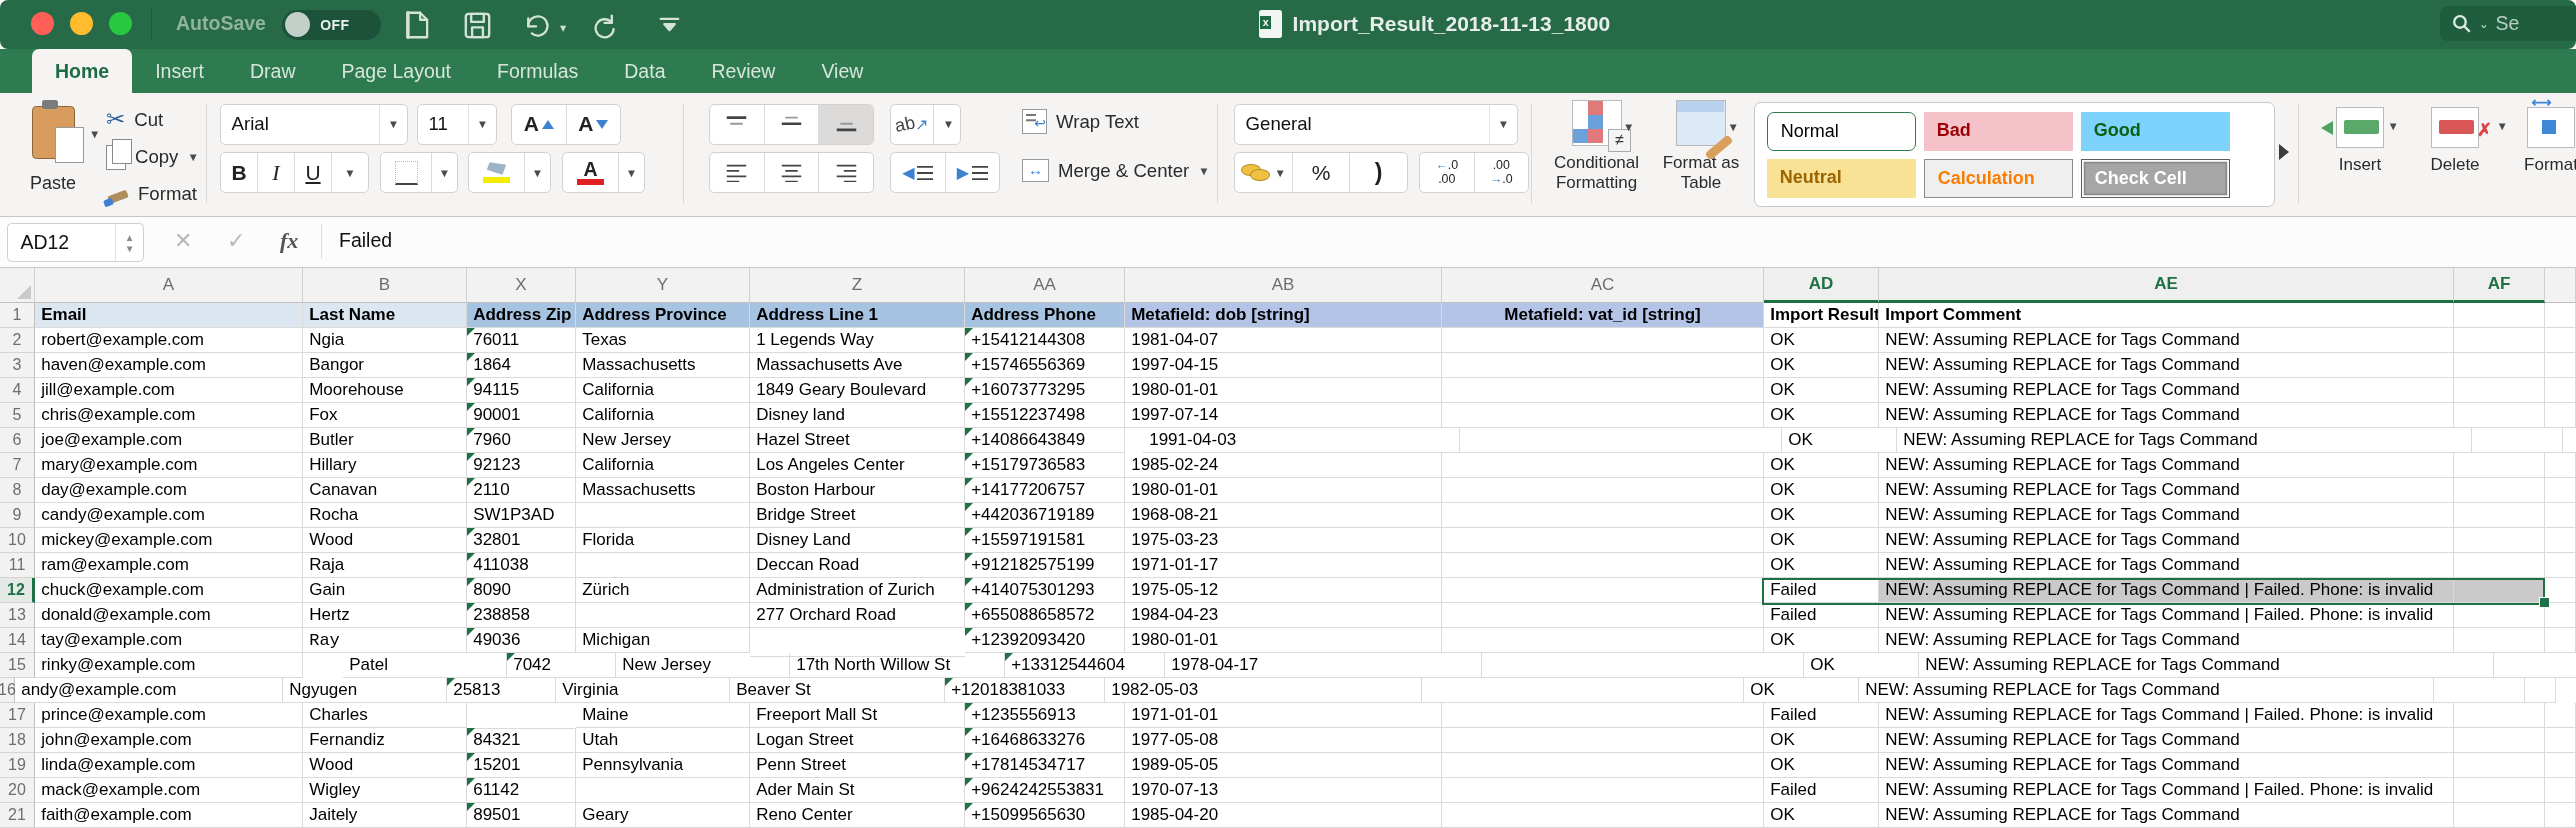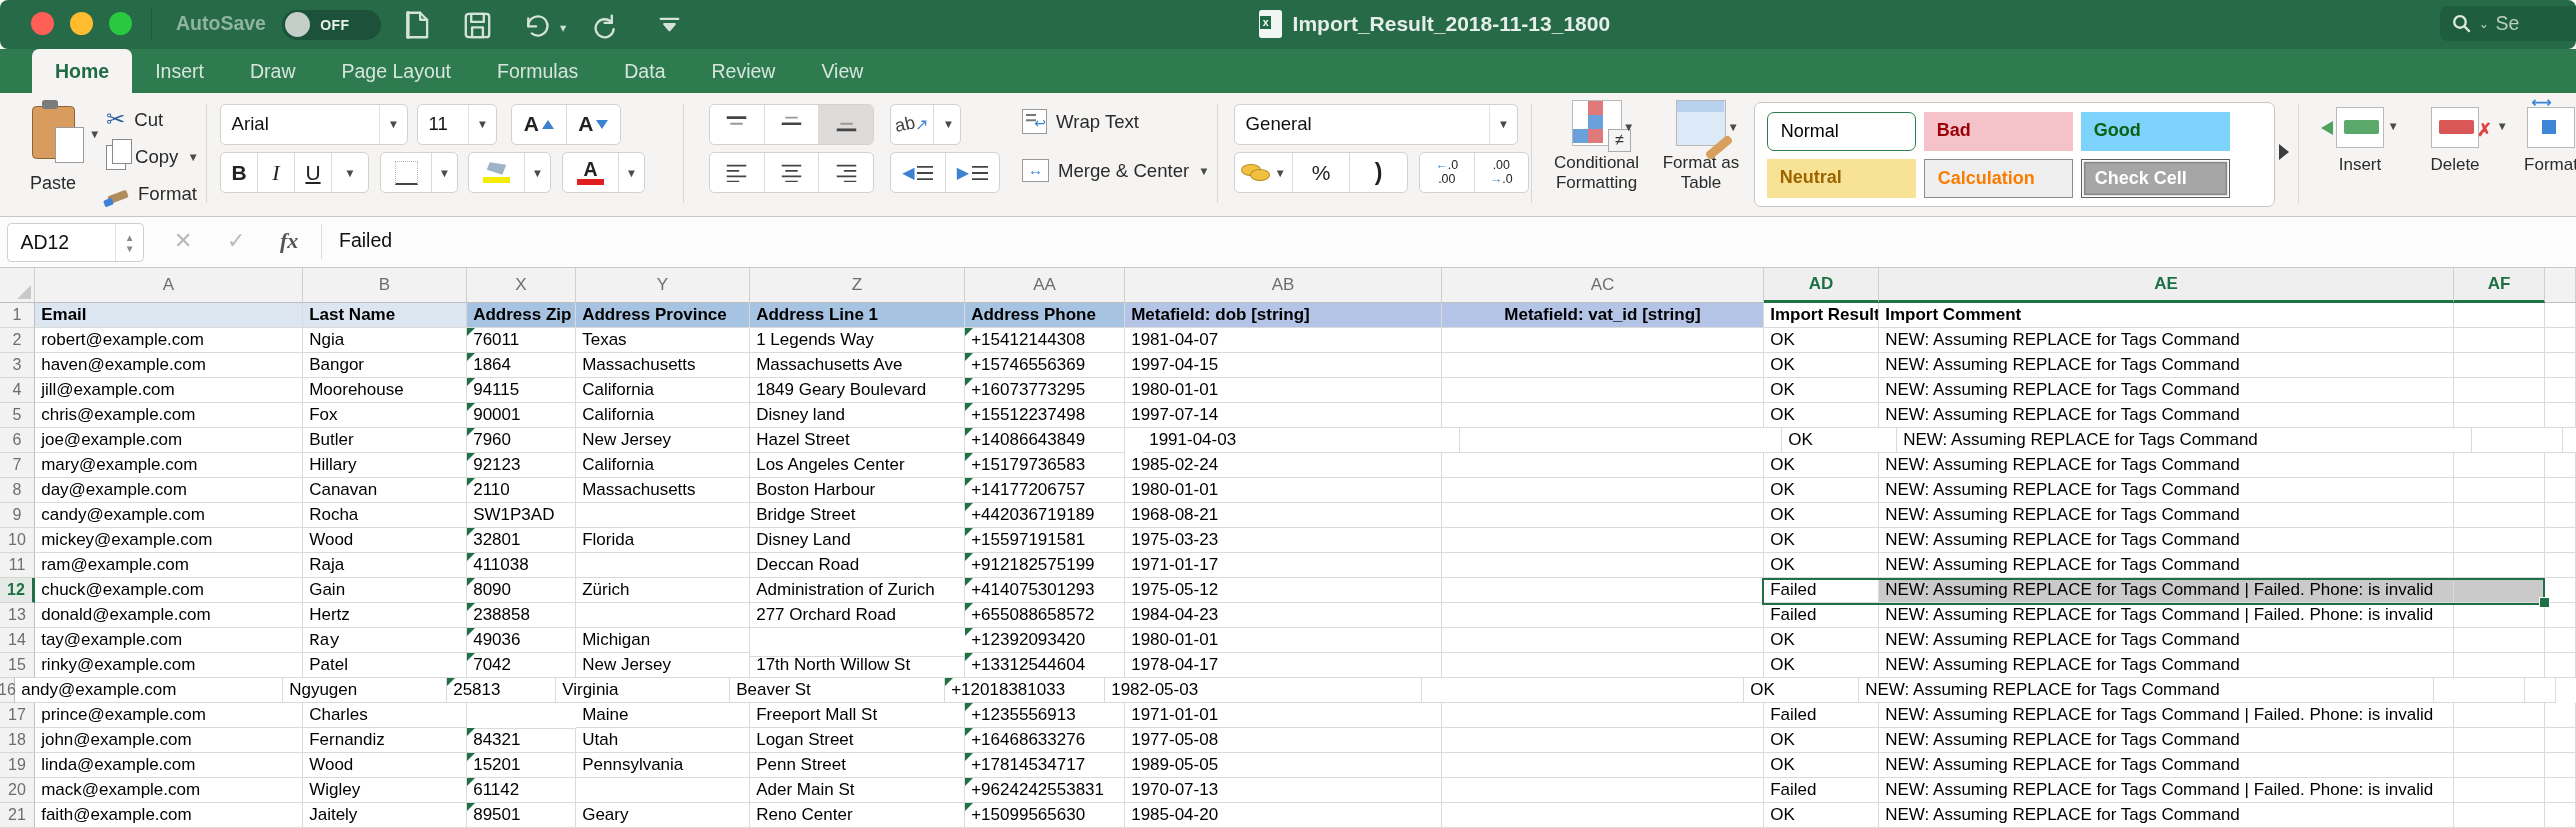--- a/index.html
+++ b/index.html
@@ -742,21 +742,21 @@
       <div class="gcell" style="width: 317px; flex: 0 0 auto;">1980-01-01</div>
       <div class="gcell" style="width: 322px; flex: 0 0 auto;"></div>
       <div class="gcell" style="width: 115px; flex: 0 0 auto;">OK</div>
       <div class="gcell" style="width: 575px; flex: 0 0 auto;">NEW: Assuming REPLACE for Tags Command</div>
       <div class="gcell" style="width: 91px; flex: 0 0 auto;"></div>
       <div class="gcell" style="width: 31px; flex: 0 0 auto;"></div>
     </div>
     <div class="grow">
       <div class="gut" style="width: 35px; flex: 0 0 auto;">15</div>
       <div class="gcell" style="width: 268px; flex: 0 0 auto; text-align: center;">rinky@example.com</div>
-      <div class="gcell" style="width: 164px; flex: 0 0 auto;">Patel</div>
+      <div class="gcell" style="width: 164px; flex: 0 0 auto; margin-left: 40px;">Patel</div>
       <div class="gcell tri" style="width: 109px; flex: 0 0 auto;">7042</div>
       <div class="gcell" style="width: 174px; flex: 0 0 auto;">New Jersey</div>
       <div class="gcell" style="width: 215px; flex: 0 0 auto;">17th North Willow St</div>
       <div class="gcell tri" style="width: 160px; flex: 0 0 auto;">+13312544604</div>
       <div class="gcell" style="width: 317px; flex: 0 0 auto;">1978-04-17</div>
       <div class="gcell" style="width: 322px; flex: 0 0 auto;"></div>
       <div class="gcell" style="width: 115px; flex: 0 0 auto;">OK</div>
       <div class="gcell" style="width: 575px; flex: 0 0 auto;">NEW: Assuming REPLACE for Tags Command</div>
       <div class="gcell" style="width: 91px; flex: 0 0 auto;"></div>
       <div class="gcell" style="width: 31px; flex: 0 0 auto;"></div>

